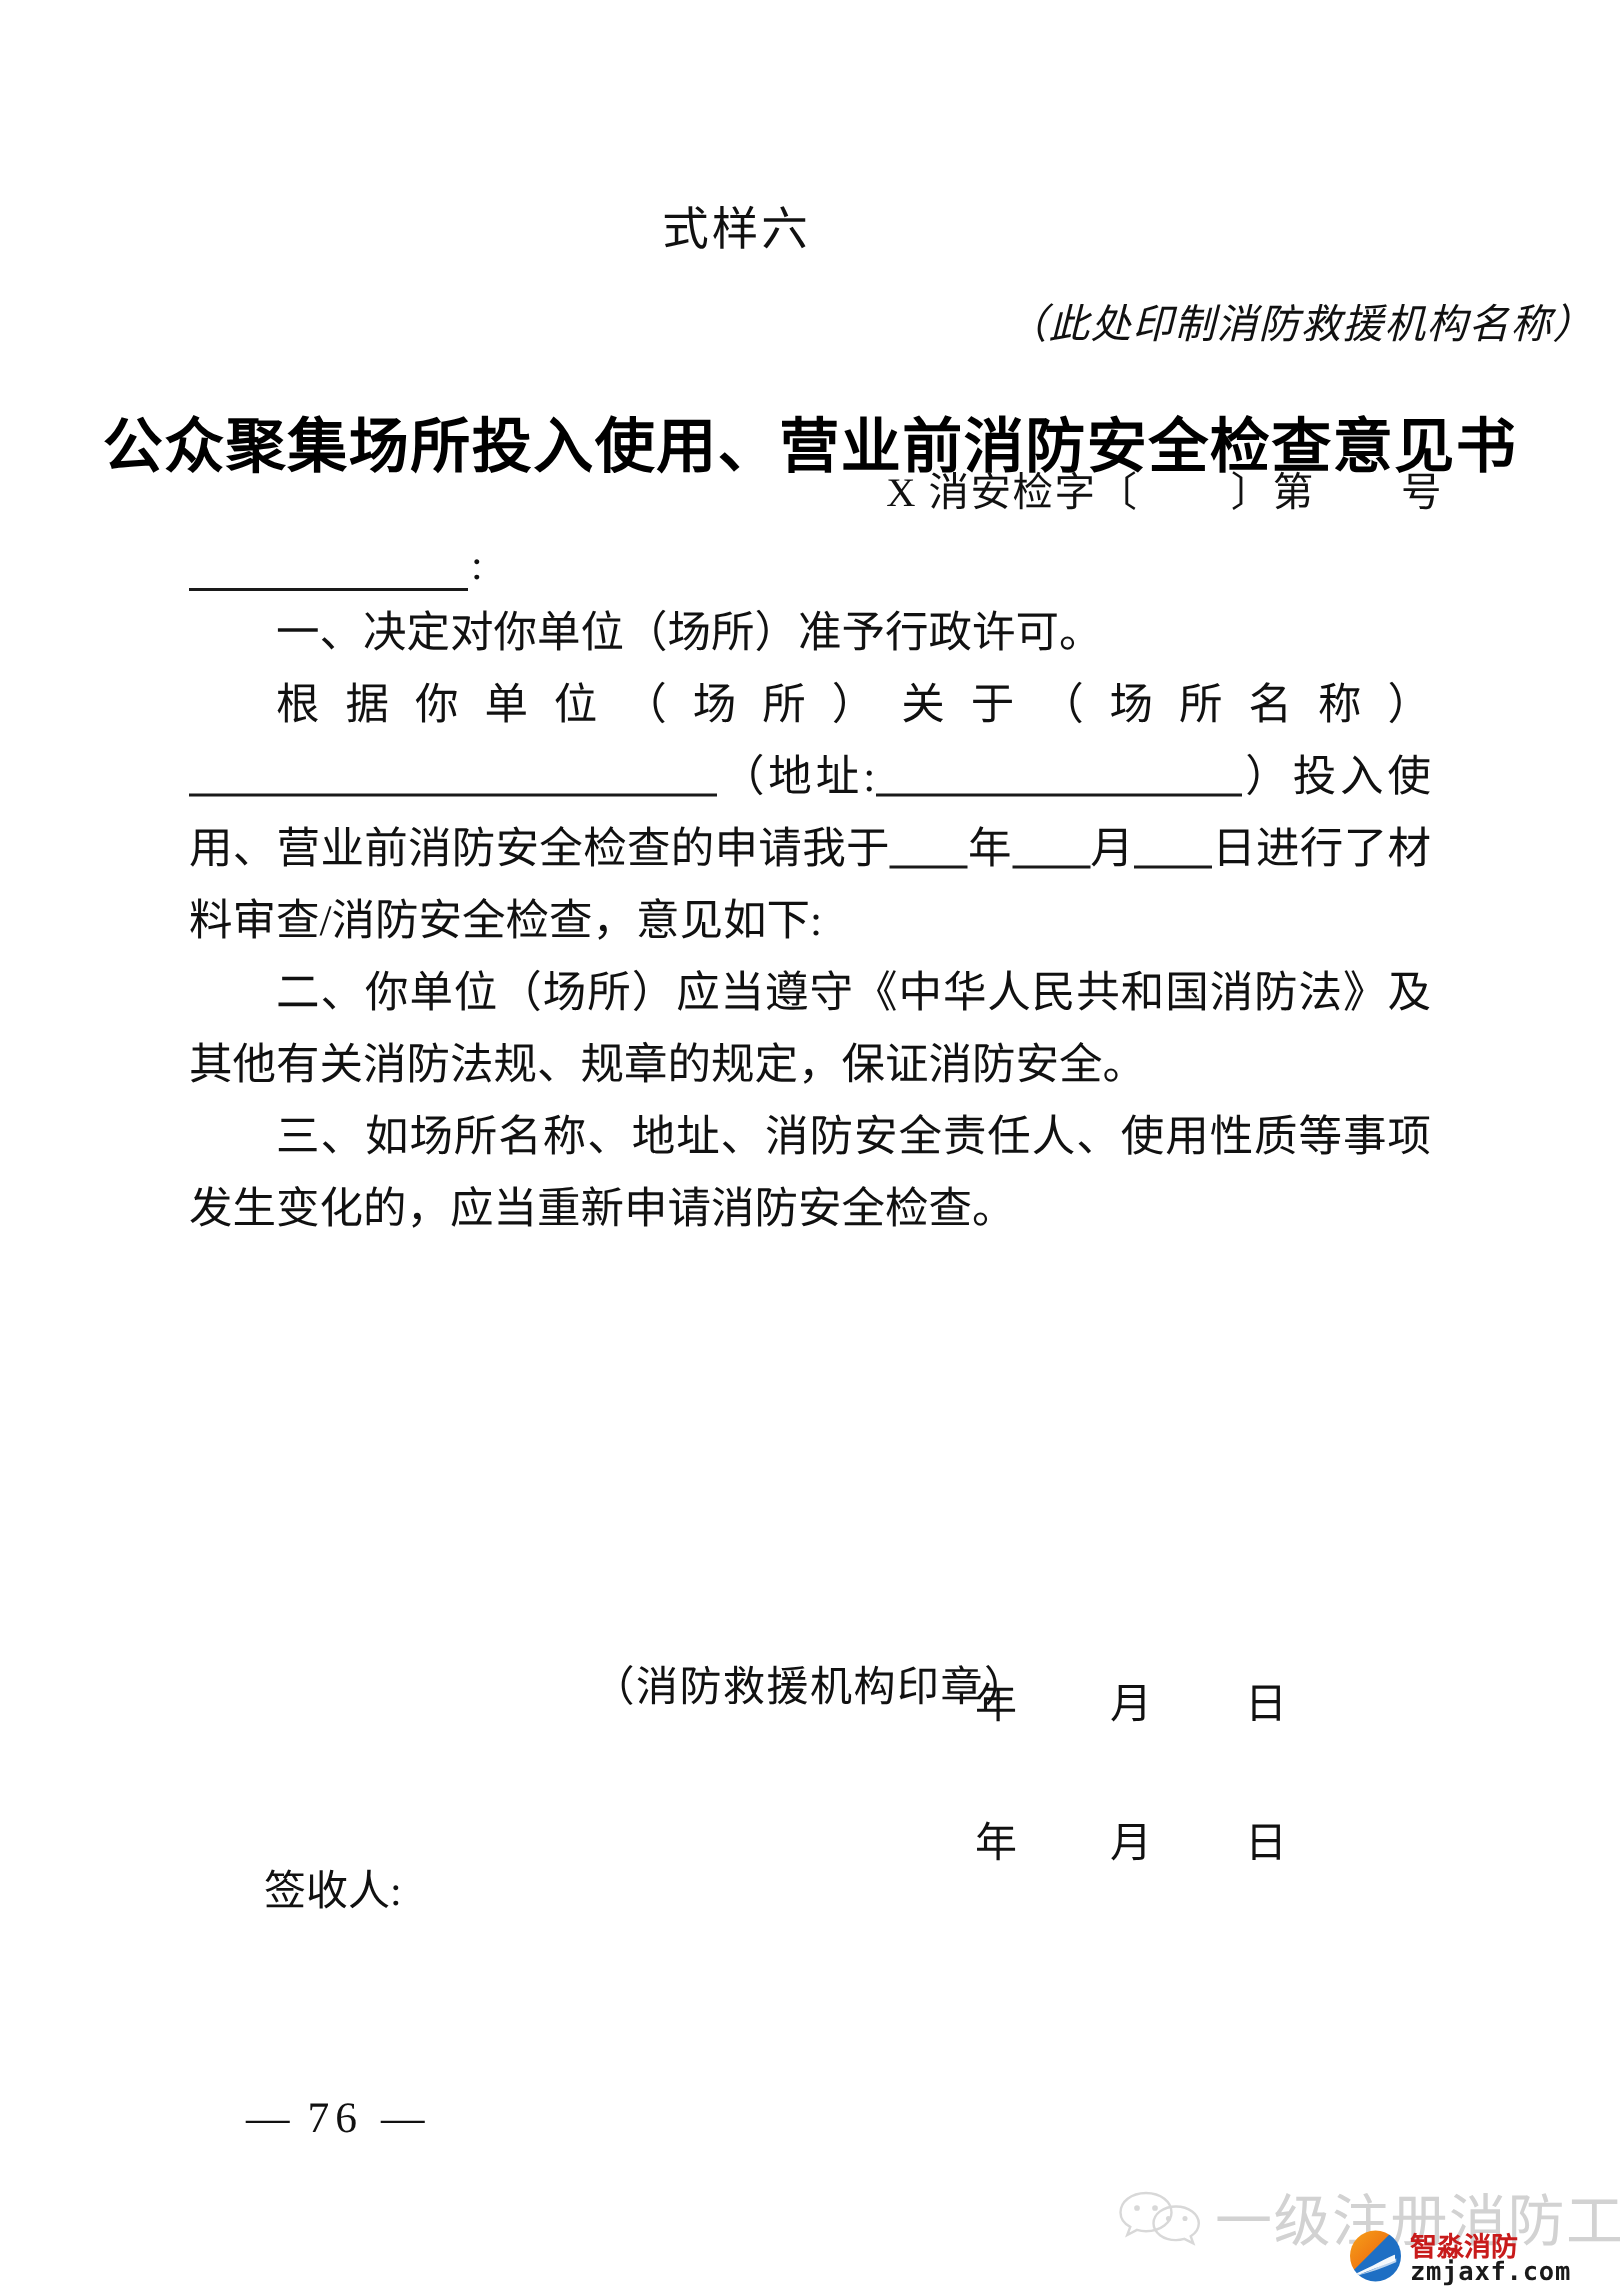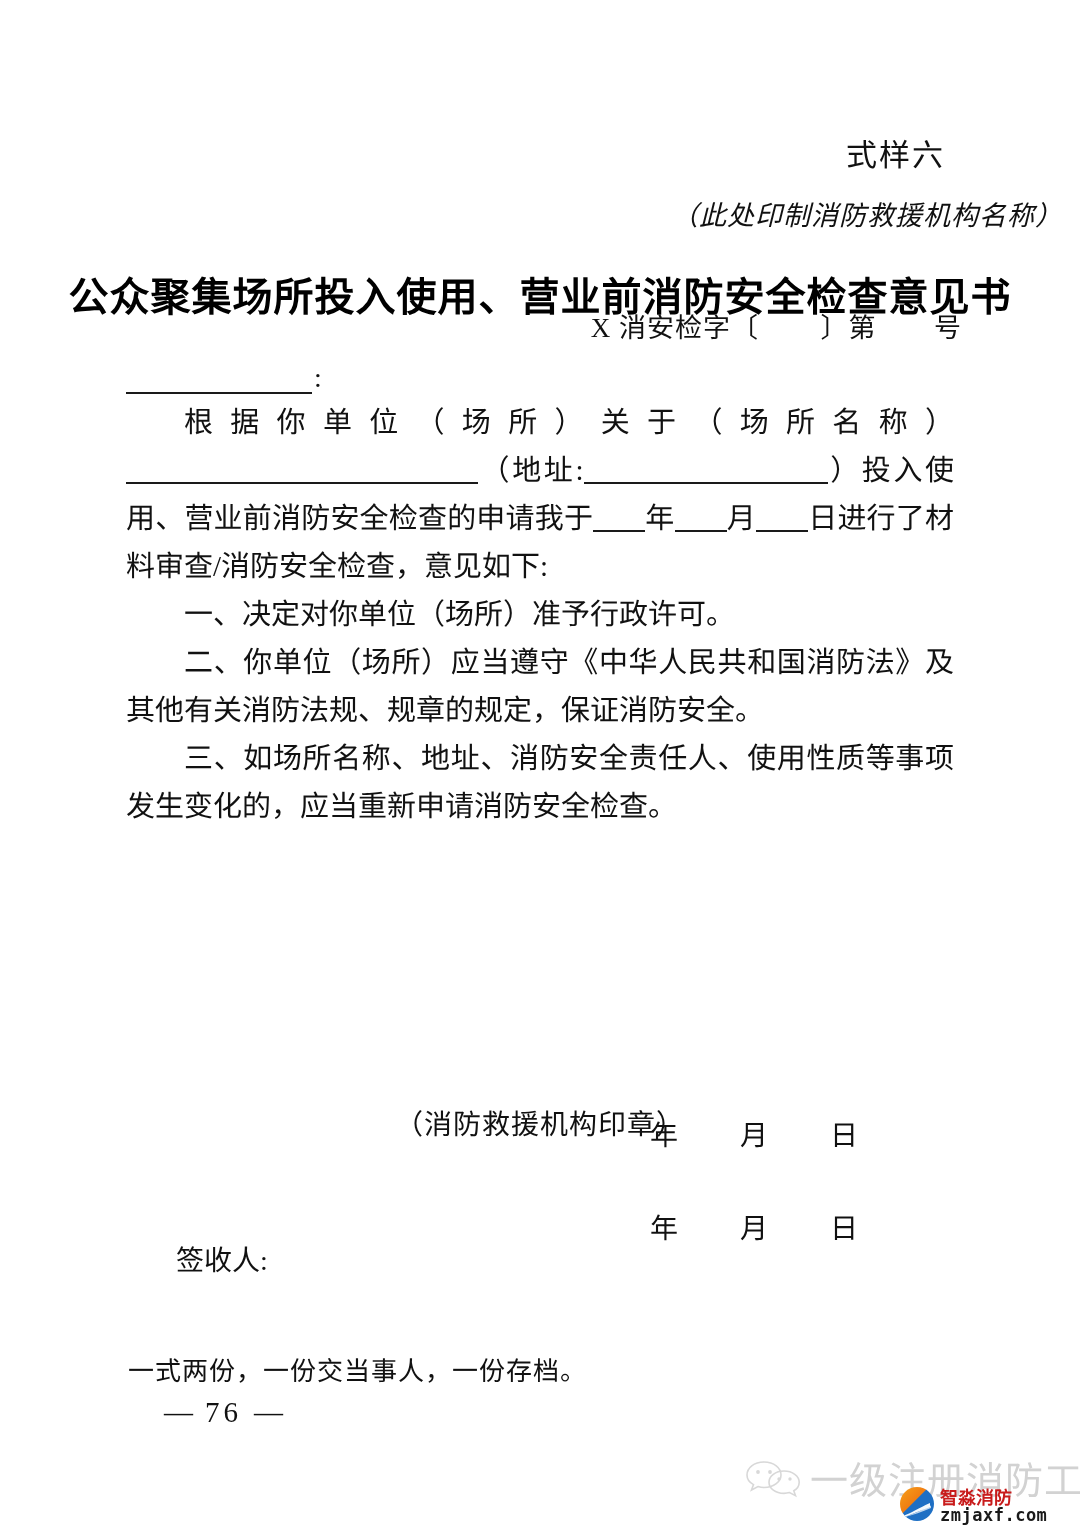--- a/index.html
+++ b/index.html
@@ -24,25 +24,25 @@
     width: 1080px;
     height: 1527px;
   }
 
   
   .form-code {
     position: absolute;
     top: 136px;
     left: 0;
     right: 135px;
-    text-align: right;
+    text-align: center;
     font-size: 31px;
     line-height: 1.3;
     letter-spacing: 2px;
-    font-family: Liberation Serif, serif;
+    font-family: Liberation Mono, monospace;
     padding-left: 37px;
   }
 
   
   .org-placeholder {
     position: absolute;
     top: 194px;
     left: 0;
     right: 17px;
     text-align: right;
@@ -264,23 +264,23 @@
     <span>号</span>
   </div>
 
   <div class="addressee">
     <span class="rule"></span>
     <span class="colon">:</span>
   </div>
 
   <div class="body-text">
 
+    <p class="indent">一、决定对你单位（场所）准予行政许可。</p>
+
     <p class="indent"><span>根据你单位（场所）关于（场所名称）</span><span class="rule-inline rule-name"></span><span>（地址:</span><span class="rule-inline rule-addr"></span><span>）投入使用、营业前消防安全检查的申请我于</span><span class="rule-inline rule-blank"></span><span>年</span><span class="rule-inline rule-blank"></span><span>月</span><span class="rule-inline rule-blank"></span><span>日进行了材料审查/消防安全检查，意见如下:</span></p>
-
-    <p class="indent">一、决定对你单位（场所）准予行政许可。</p>
     <p class="indent">二、你单位（场所）应当遵守《中华人民共和国消防法》及其他有关消防法规、规章的规定，保证消防安全。</p>
     <p class="indent">三、如场所名称、地址、消防安全责任人、使用性质等事项发生变化的，应当重新申请消防安全检查。</p>
   </div>
 
   <div class="seal-note">（消防救援机构印章）</div>
 
   <div class="seal-date">
     <span>年</span>
     <span class="sp"></span>
     <span>月</span>
@@ -292,21 +292,20 @@
     <span class="receiver">签收人:</span>
     <span class="receipt-date">
       <span>年</span>
       <span class="sp"></span>
       <span>月</span>
       <span class="sp"></span>
       <span>日</span>
     </span>
   </div>
 
-  <div class="footnote">一式两份，一份交当事人，一份存档。</div>
 
   <div class="page-number">
     <span class="dash">—</span><span class="num">76</span><span class="dash">—</span>
   </div>
 
   <div class="watermark">
 
     <span class="wm-wechat">
       <svg viewBox="0 0 62 40" width="62" height="40" aria-hidden="true">
         <g fill="none" stroke="#d8d8d8" stroke-width="1.6">

